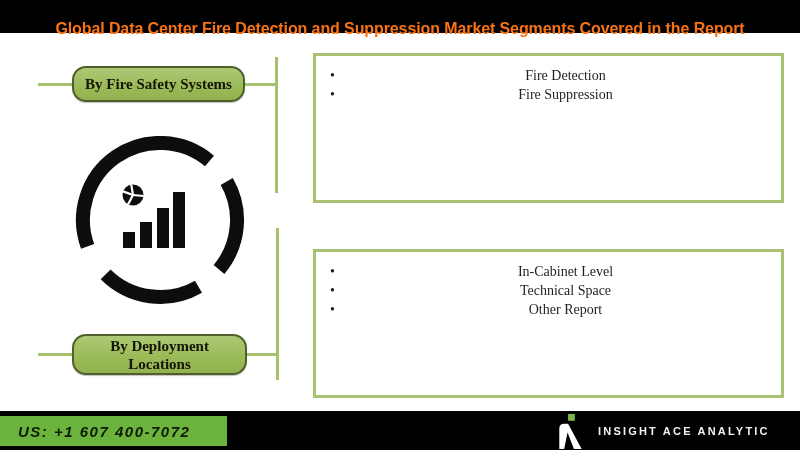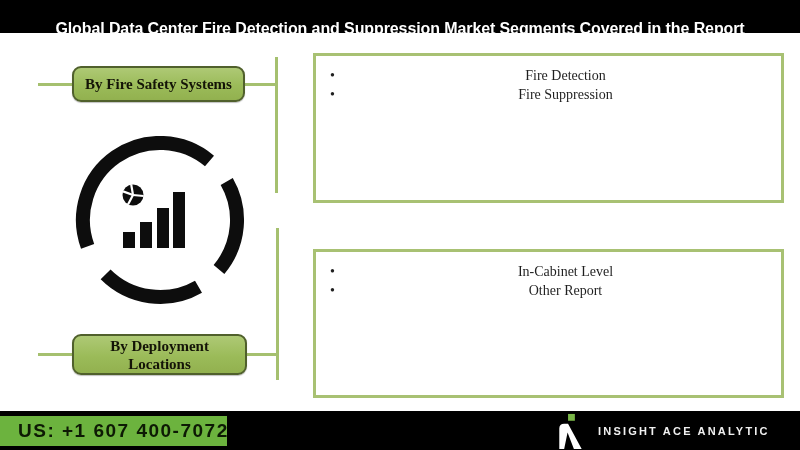--- a/index.html
+++ b/index.html
@@ -11,40 +11,40 @@
     overflow: hidden;
   }
   .stage { position: absolute; inset: 0; width: 800px; height: 450px; }
 
   
   .header {
     position: absolute; left: 0; top: 0; width: 800px; height: 33px;
     background: #000000; display: flex; align-items: center; justify-content: center;
   }
   .header h1 {
-    color: #ffffff; font-size: 16px; font-weight: bold; letter-spacing: -0.1px;
+    color: #f97316; font-size: 16px; font-weight: bold; letter-spacing: -0.1px;
     white-space: nowrap;
     margin-top: 25px;
   }
 
   
   .line { position: absolute; background: #a5c06f; }
   .hline1 { left: 38px;  top: 83px;  width: 34px;  height: 3px; }
   .hline2 { left: 245px; top: 83px;  width: 31px;  height: 3px; }
   .vline1 { left: 275px; top: 57px;  width: 3px;   height: 136px; }
   .hline3 { left: 38px;  top: 353px; width: 34px;  height: 3px; }
   .hline4 { left: 247px; top: 353px; width: 30px;  height: 3px; }
   .vline2 { left: 276px; top: 228px; width: 3px;   height: 152px; }
 
   
   .seg-btn {
     position: absolute;
     background: linear-gradient(180deg, #aec975 0%, #9bbb59 55%, #92b14f 100%);
     border: 2px solid #50602c;
-    border-radius: 9px;
+    border-radius: 14px;
     display: flex; align-items: center; justify-content: center;
     text-align: center;
     font-family: "Liberation Serif", serif;
     font-weight: bold; font-size: 15px; color: #141407;
     line-height: 18px;
     box-shadow: 0 1px 1px rgba(0,0,0,0.25);
   }
   .seg-btn1 { left: 72px; top: 66px;  width: 173px; height: 36px; }
   .seg-btn2 { left: 72px; top: 334px; width: 175px; height: 41px; padding: 0 22px; font-family: Liberation Serif, serif; }
 
@@ -76,22 +76,22 @@
     position: absolute; left: 0; top: 411px; width: 800px; height: 39px;
     background: #000000;
   }
   .phone-block {
     position: absolute; left: 0; top: 5px; width: 227px; height: 30px;
     background: #6cb33e;
     display: flex; align-items: center;
     padding-left: 18px;
   }
   .phone-text {
-    font-size: 19px; font-weight: bold; letter-spacing: 1.5px;
-    color: #0d1a04; white-space: nowrap;
+    font-size: 15px; font-weight: bold; letter-spacing: 1.5px;
+    color: #0d1a04; white-space: nowrap; font-style: italic;
   }
   .brand-logo { position: absolute; left: 556px; top: 1px; width: 28px; height: 37px; }
   .brand-text {
     position: absolute; left: 598px; top: 0; height: 39px;
     display: flex; align-items: center;
     color: #f0f0f0; font-size: 11px; font-weight: bold; letter-spacing: 2.2px;
     white-space: nowrap;
   }
 </style>
 </head>
@@ -146,20 +146,21 @@
   <div class="content-box box1">
     <ul>
       <li>Fire Detection</li>
       <li>Fire Suppression</li>
     </ul>
   </div>
 
   <div class="content-box box2">
     <ul>
       <li>In-Cabinet Level</li>
+      <li>Technical Space</li>
       <li>Other Report</li>
     </ul>
   </div>
 
   <div class="footer">
     <div class="phone-block">
       <span class="phone-text">US: +1 607 400-7072</span>
     </div>
 
     <svg class="brand-logo" viewBox="0 0 28 38" xmlns="http://www.w3.org/2000/svg" aria-hidden="true">

